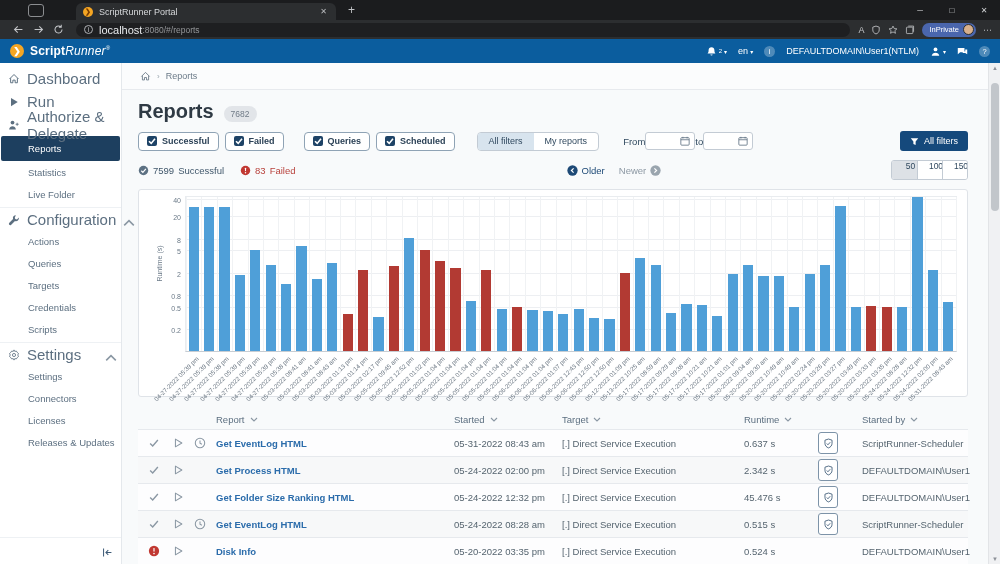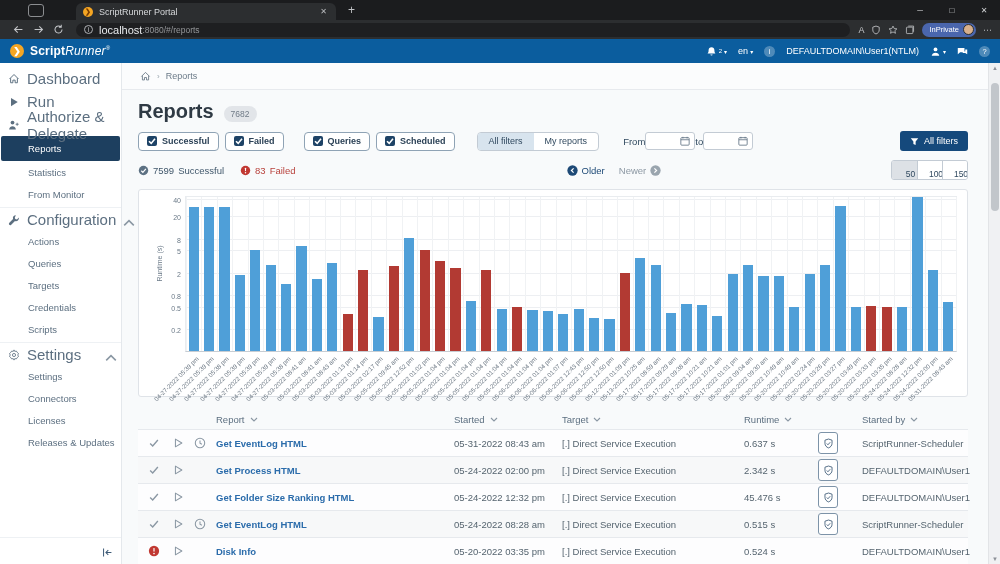--- a/index.html
+++ b/index.html
@@ -105,21 +105,21 @@
   .st-item svg { width:11px; height:11px; }
   .st-ok { color:#40576b; }
   .st-fail { color:#b8423c; }
   .pager { display:flex; align-items:center; gap:14px; margin-left:255px; }
   .pg { display:flex; align-items:center; gap:4px; font-size:9.5px; }
   .pg svg { width:11px; height:11px; }
   .pg.older { color:#1d4976; }
   .pg.newer { color:#8d99a4; }
   .pagesize { margin-left:auto; display:flex; border:1px solid #c3cbd4; border-radius:3px; overflow:hidden; }
   .ps { width:25px; height:18px; background:#fff; color:#30495f; font-size:8.5px;
-    display:flex; align-items:flex-end; justify-content:center; border-left:1px solid #c3cbd4;padding-left:12px; }
+    display:flex; align-items:flex-start; justify-content:center; border-left:1px solid #c3cbd4;padding-left:12px; }
   .ps:first-child { border-left:none; }
   .ps.active { background:#dde1e6; }
 
   
   .chart-card { margin-top:9px; background:#fff; border:1px solid #dfe3e8; border-radius:3px;
     height:208px; position:relative; padding:6px 10px 0 8px; }
   .ylab { position:absolute; left:2px; top:70px; transform:rotate(-90deg); transform-origin:center;
     font-size:7px; color:#6b7a88; }
   .plotwrap { margin-left:38px; position:relative; }
   .plot { position:relative; height:156px; border:1px solid #e9ecef; border-bottom:1px solid #c7cdd3; }
@@ -282,21 +282,21 @@
         </span>
         <span>Authorize &amp; Delegate</span>
       </div>
       <div class="side-sub active">
         <span>Reports</span>
       </div>
       <div class="side-sub">
         <span>Statistics</span>
       </div>
       <div class="side-sub">
-        <span>From Monitor</span>
+        <span>Live Folder</span>
       </div>
       <div class="side-item group">
         <span>
           <svg viewBox="0 0 16 16">
             <path d="M10.5 1.5a4 4 0 0 0-3.8 5.2L1.5 12a1.8 1.8 0 0 0 2.5 2.5l5.3-5.2a4 4 0 0 0 5.2-4.6L11.9 7.3l-2.2-.6-.6-2.2z" fill="currentColor"></path>
           </svg>
         </span>
         <span>Configuration</span>
         <span class="side-chev" style="color: rgb(138, 151, 163);">
           <svg viewBox="0 0 10 6">

